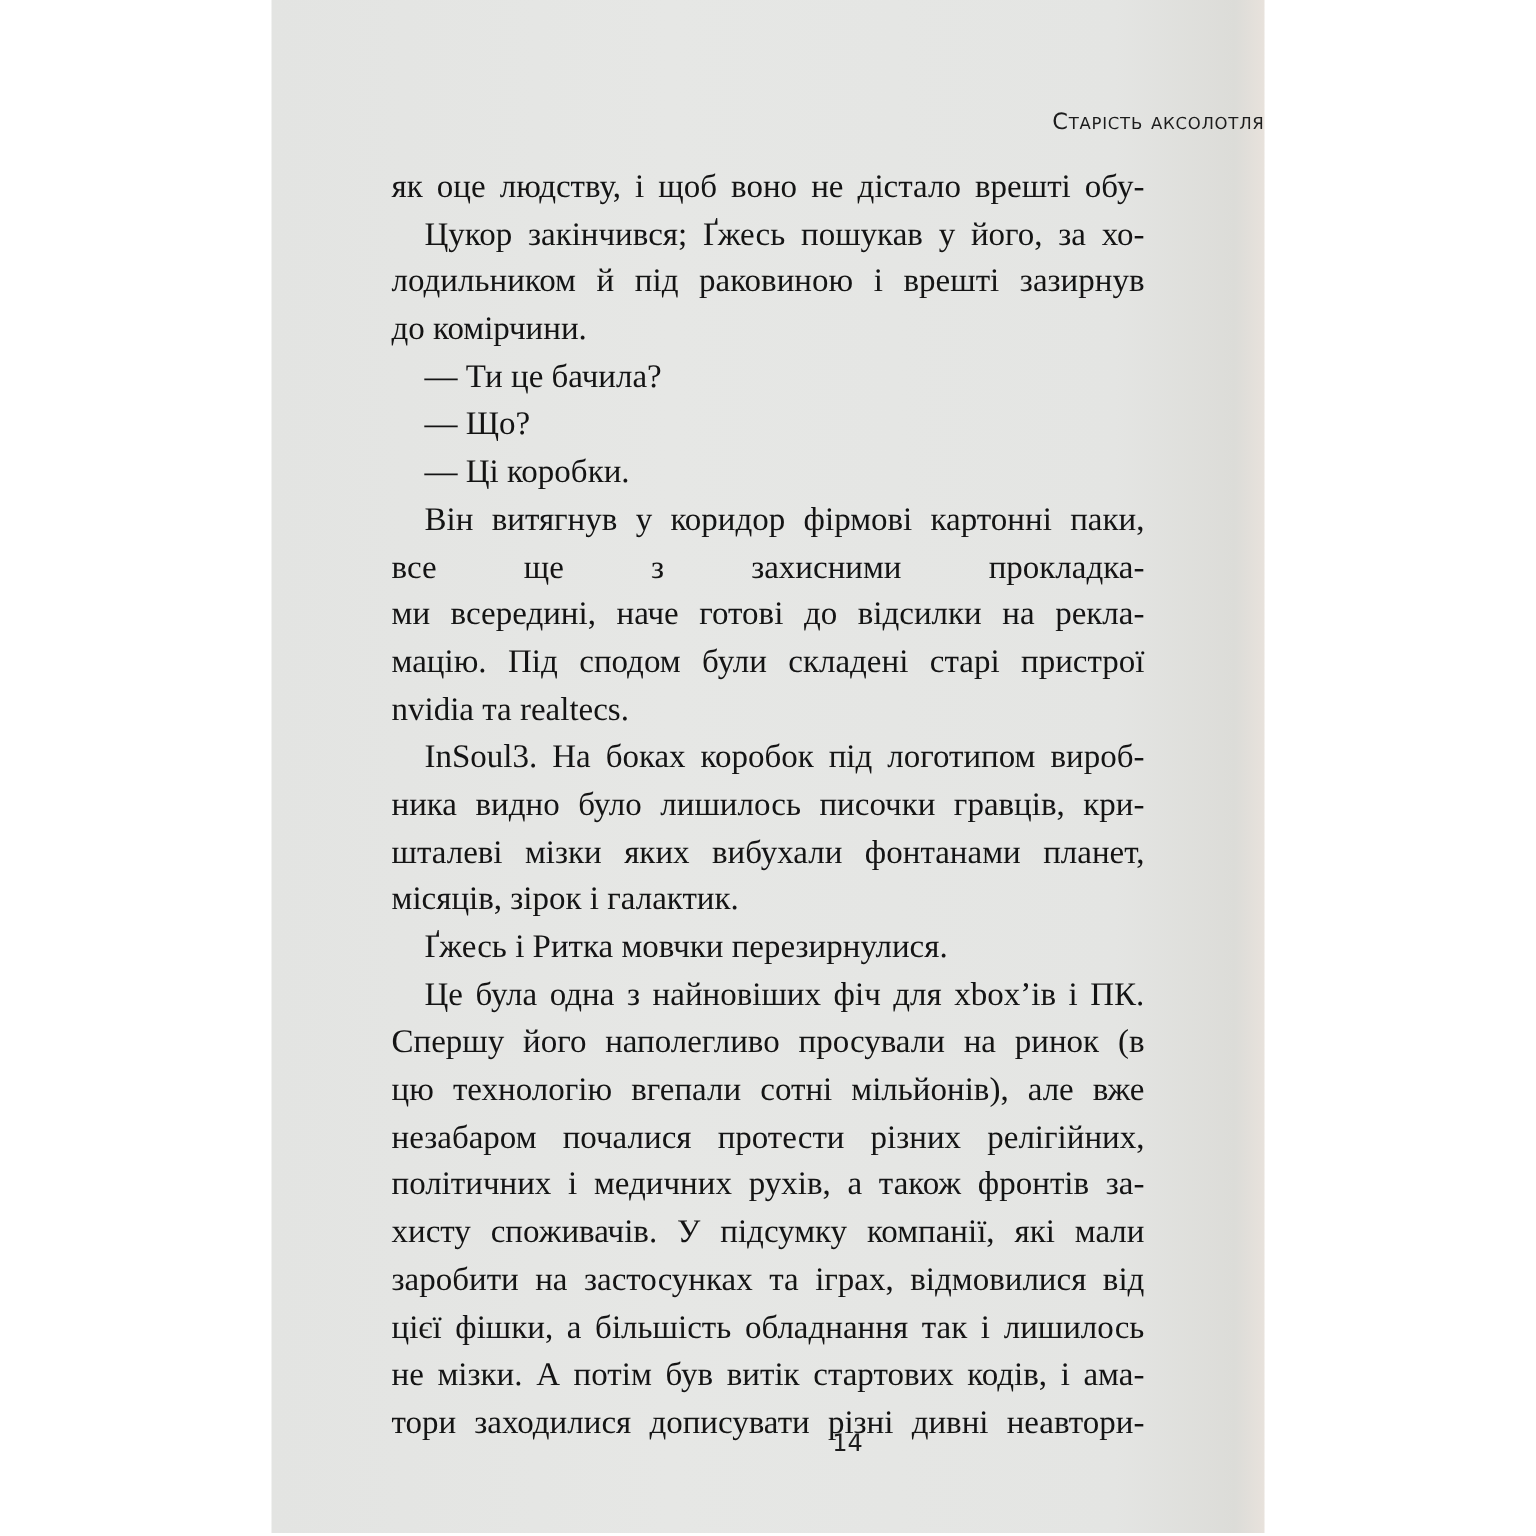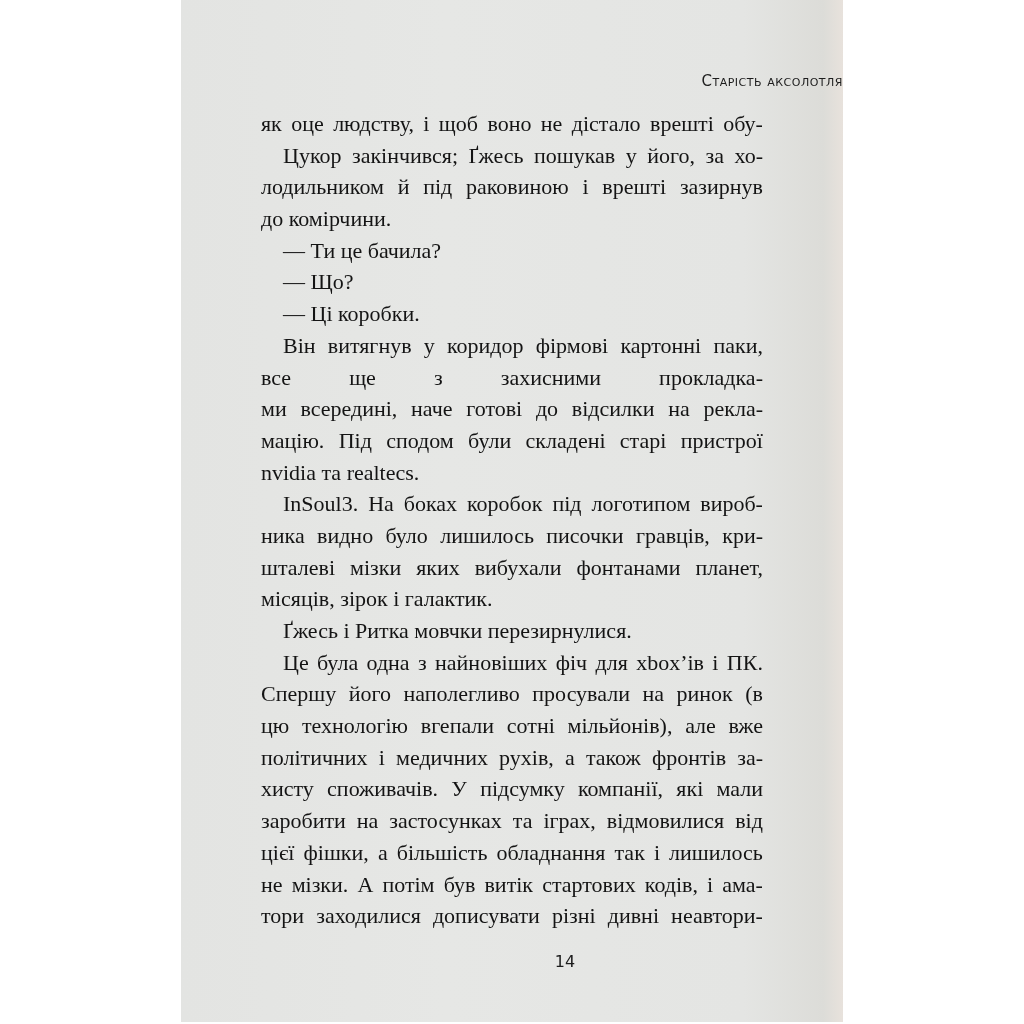--- a/index.html
+++ b/index.html
@@ -197,20 +197,27 @@
       <div class="line">
         <span class="w">цю</span>
         <span class="w">технологію</span>
         <span class="w">вгепали</span>
         <span class="w">сотні</span>
         <span class="w">мільйонів),</span>
         <span class="w">але</span>
         <span class="w">вже</span>
       </div>
       <div class="line">
+        <span class="w">незабаром</span>
+        <span class="w">почалися</span>
+        <span class="w">протести</span>
+        <span class="w">різних</span>
+        <span class="w">релігійних,</span>
+      </div>
+      <div class="line">
         <span class="w">політичних</span>
         <span class="w">і</span>
         <span class="w">медичних</span>
         <span class="w">рухів,</span>
         <span class="w">а</span>
         <span class="w">також</span>
         <span class="w">фронтів</span>
         <span class="w">за-</span>
       </div>
       <div class="line">

